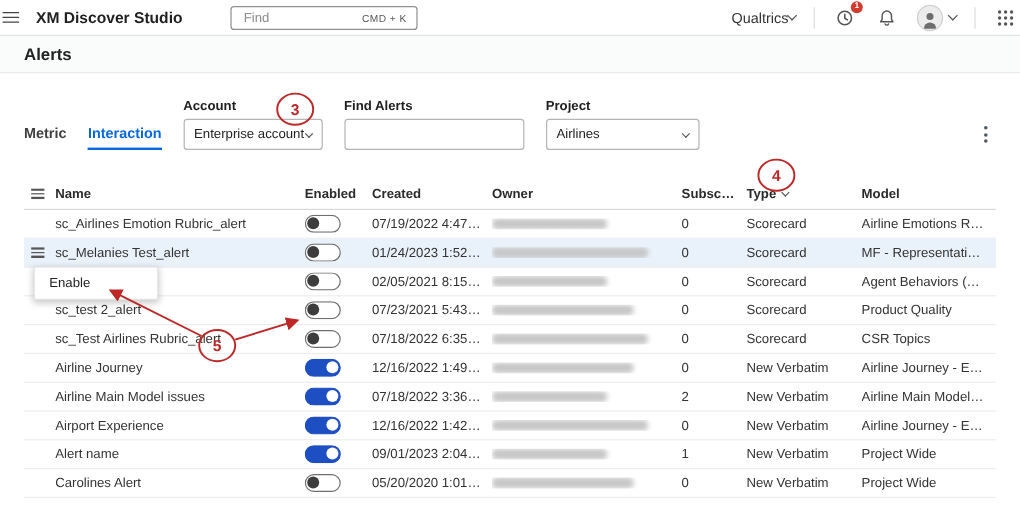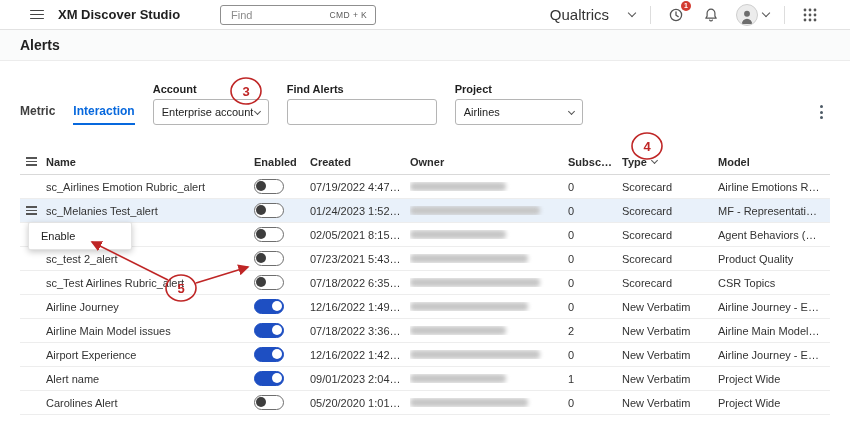--- a/index.html
+++ b/index.html
@@ -6,30 +6,30 @@
     --accent:#0768dd; --toggle-on:#1e4fc2; --annotation:#bf2626;
     --row-highlight:#e9f1fa; --badge:#d23b30;
   }
   *{box-sizing:border-box}
   html,body{margin:0;padding:0}
   body{
     width:850px;height:425px;position:relative;overflow:hidden;background:#fff;
     font-family:"Liberation Sans","DejaVu Sans",sans-serif;color:#333;
   }
   
-  .topbar{height:30px;border-bottom:1px solid #e2e2e2;display:flex;align-items:center;padding:0 30px;background:#fff}
+  .topbar{height:30px;border-bottom:1px solid #e2e2e2;display:flex;align-items:center;padding:0 2px;background:#fff}
   .hamburger{display:flex;flex-direction:column;gap:2.5px;width:14px;cursor:pointer}
   .hamburger .hl{height:1.6px;background:#444;border-radius:1px}
   .app-title{font-size:13px;font-weight:600;color:#1f1f1f;margin-left:14px;white-space:nowrap}
   .searchbox{margin-left:40px;width:156px;height:20px;border:1px solid #8f8f8f;border-radius:3px;display:flex;align-items:center;padding:0 8px;gap:6px;background:#fff}
   .searchbox input{border:none;outline:none;flex:1;min-width:0;font-size:11px;font-family:inherit;color:#333;background:transparent}
   .searchbox input::placeholder{color:#8c8c8c}
   .search-shortcut{font-size:8.5px;color:#5a5a5a;letter-spacing:.4px;white-space:nowrap}
   .topbar-right{margin-left:auto;display:flex;align-items:center;gap:15px}
-  .qualtrics{display:flex;align-items:center;gap:20px;font-size:15px;color:#333;cursor:pointer}
+  .qualtrics{display:flex;align-items:center;gap:0;font-size:12px;color:#333;cursor:pointer}
   .chev{width:6px;height:6px;border-right:1.5px solid #555;border-bottom:1.5px solid #555;transform:rotate(45deg);margin-top:-3px}
   .iconbtn{position:relative;width:20px;height:20px;display:flex;align-items:center;justify-content:center;cursor:pointer}
   .badge{position:absolute;top:-4px;right:-5px;min-width:10px;height:10px;border-radius:50%;background:var(--badge,#d23b30);color:#fff;font-size:7px;font-weight:bold;display:flex;align-items:center;justify-content:center}
   .avatar-wrap{display:flex;align-items:center;gap:5px;cursor:pointer}
   .avatar{width:22px;height:22px;border-radius:50%;background:#ececec;border:1px solid #cfcfcf;display:flex;align-items:end;justify-content:center;overflow:hidden}
   .vdiv{width:1px;height:18px;background:#ddd}
   
   .pagehead{height:31px;background:#fafbfb;border-bottom:1px solid #ececec;display:flex;align-items:center;padding:0 20px}
   .page-title{font-size:14px;font-weight:600;color:#222}
   

